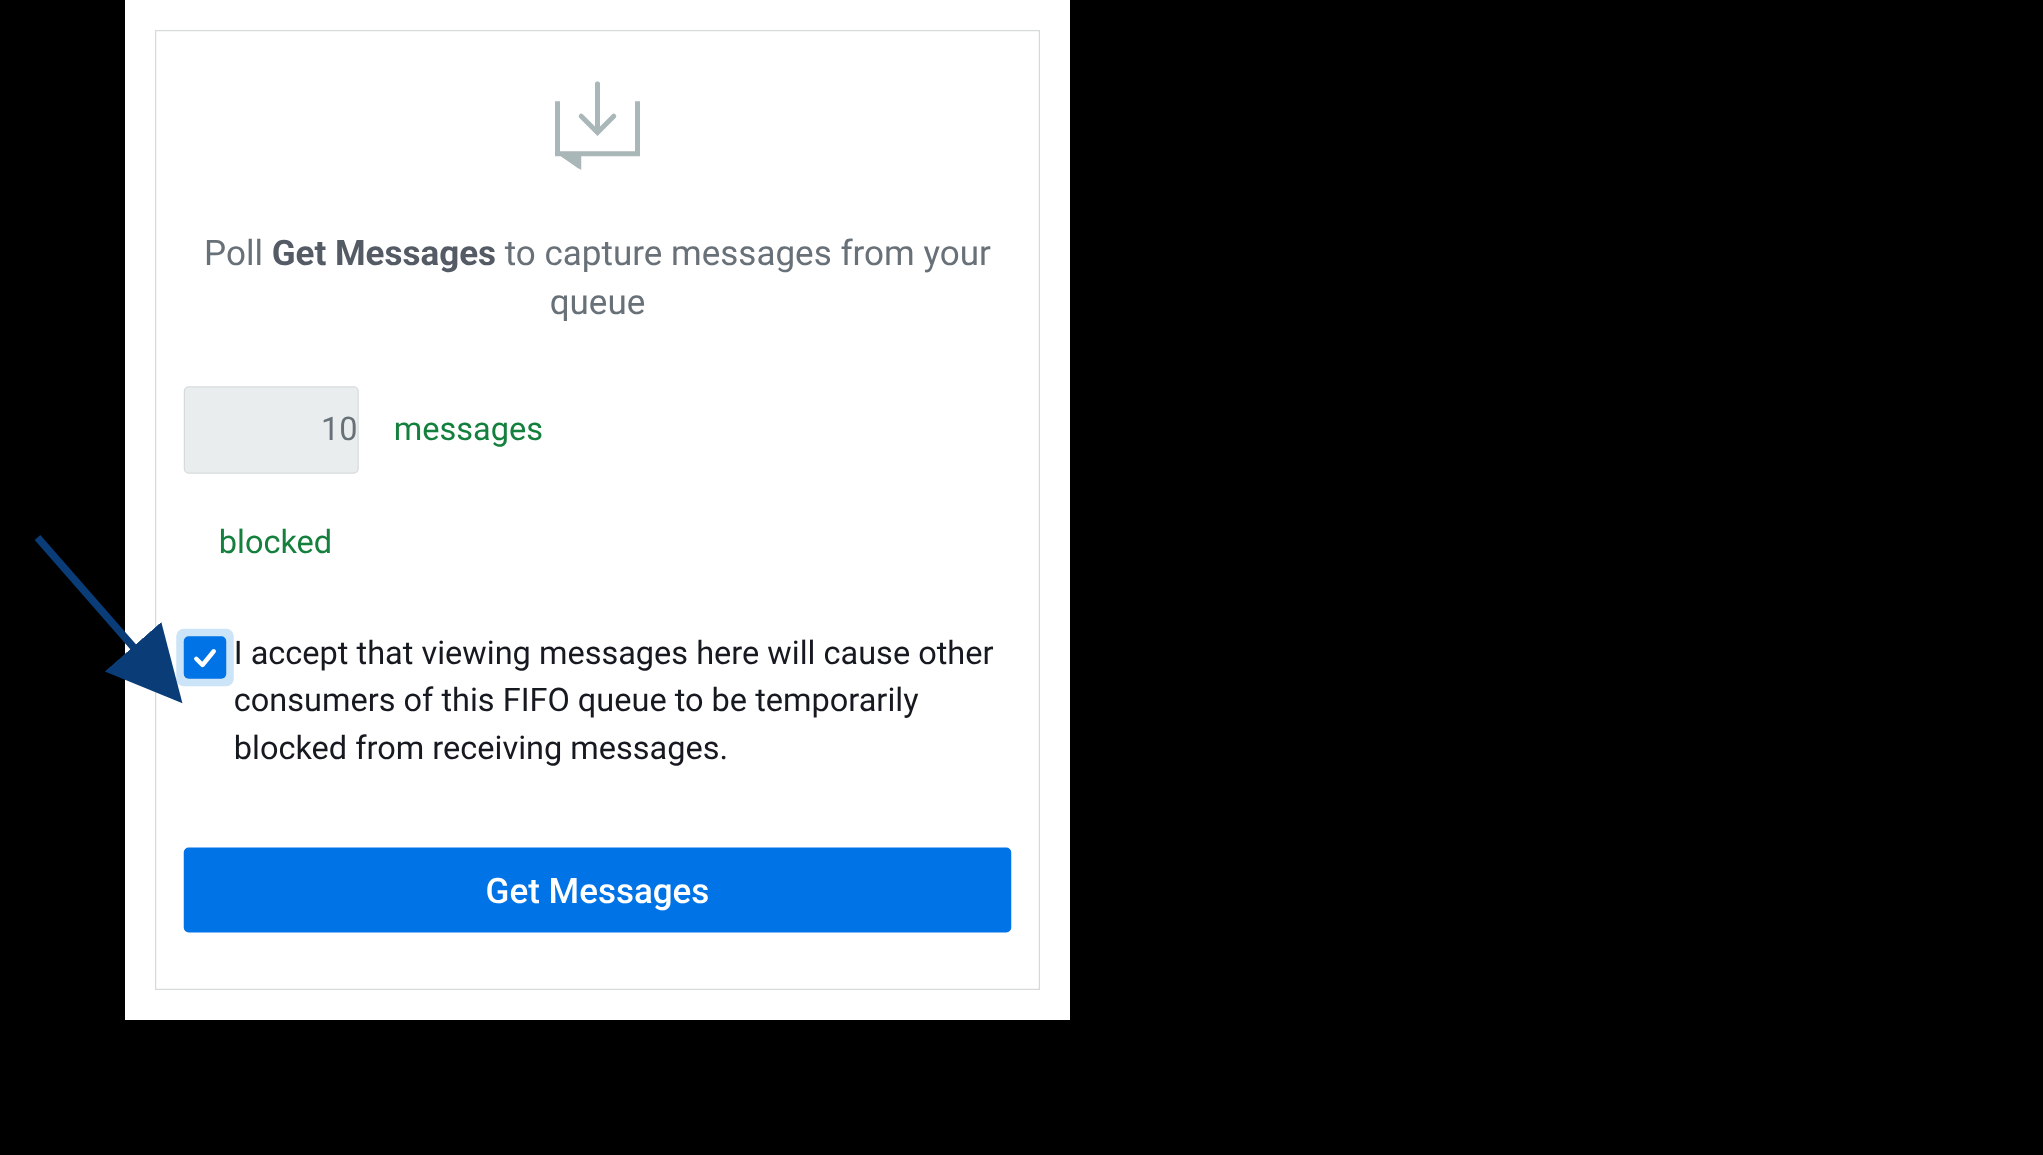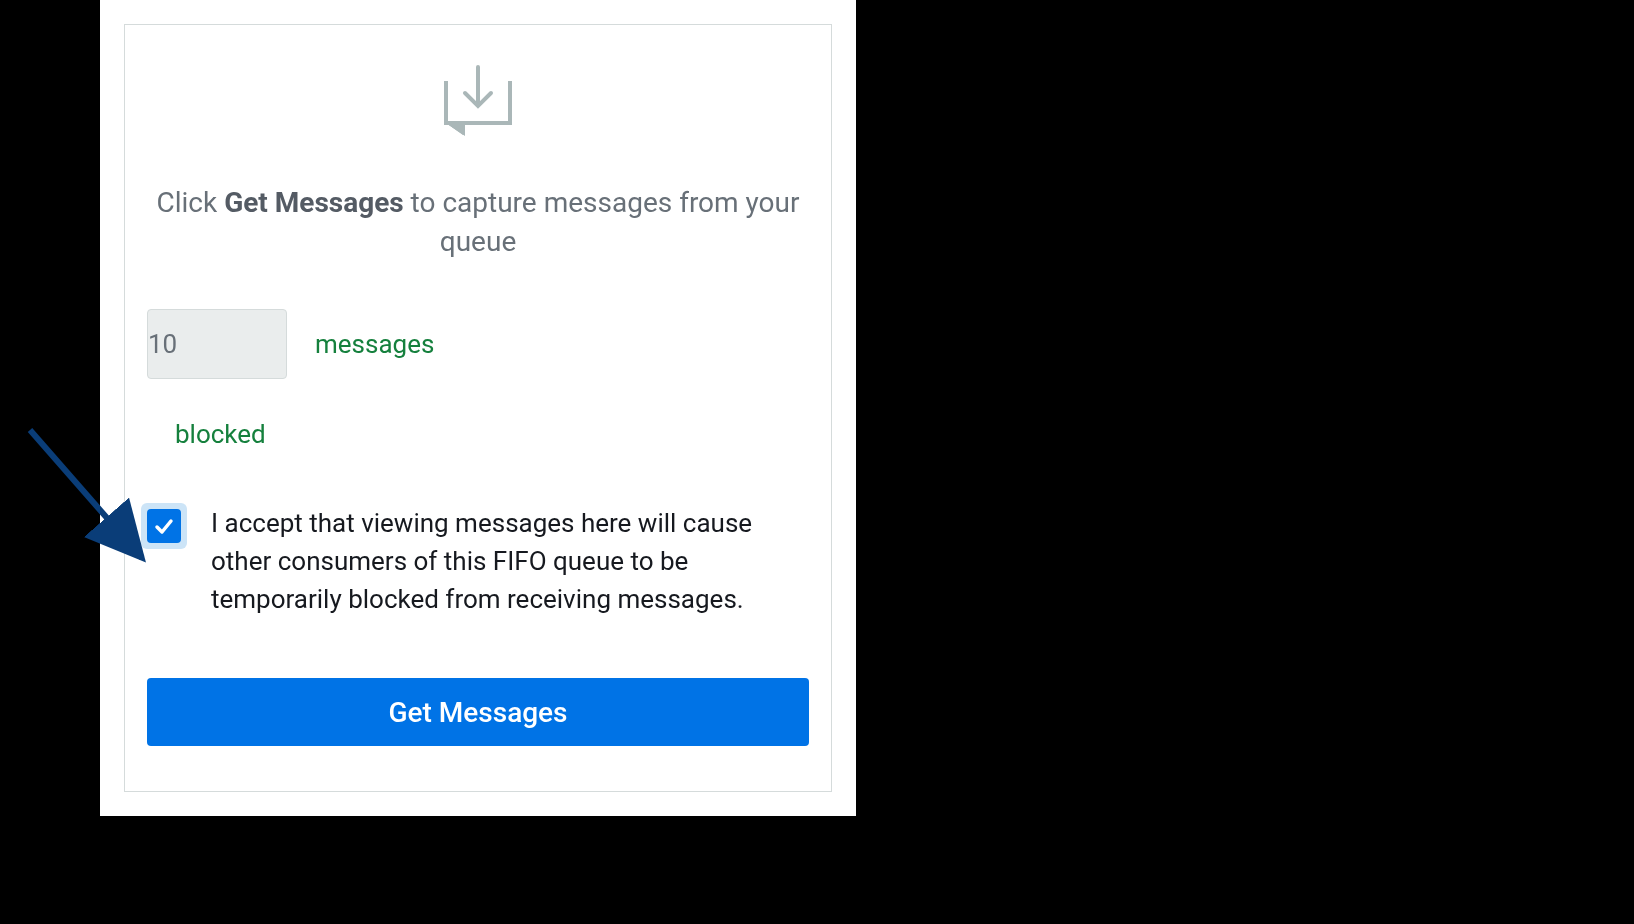--- a/index.html
+++ b/index.html
@@ -52,36 +52,36 @@
     width: 250px;
   }
   .row-label-right {
     color: #15803d;
     margin-left: 28px;
   }
   .num-input {
     width: 140px;
     height: 70px;
     font-size: 26px;
-    text-align: left;
+    text-align: right;
     border-radius: 4px;
     border: 1px solid #aab7b8;
     background: #fff;
     color: #16191f;
     font-family: inherit;
   }
   .num-input:disabled {
     background: #eaeded;
     color: #687078;
     border: 1px solid #d5dbdb;
   }
   .accept-row {
     display: flex;
     align-items: flex-start;
-    gap: 30px;
+    gap: 6px;
     margin-top: 16px;
     margin-bottom: 60px;
   }
   .cb-wrap {
     position: relative;
     width: 34px;
     height: 34px;
     flex-shrink: 0;
     margin-top: 4px;
   }
@@ -145,21 +145,21 @@
         </g>
         <g fill="none" stroke="#aab7b8" stroke-width="4" stroke-linecap="round">
           <line x1="39" y1="2" x2="39" y2="40"></line>
           <polyline points="26,28 39,41 52,28"></polyline>
         </g>
         <polygon points="7,58 26,71 26,58" fill="#aab7b8"></polygon>
       </svg>
     </div>
 
     <p class="instruction">
-      <span>Click </span><b>Get Messages</b><span> to capture messages from your queue</span>
+      <span>Poll </span><b>Get Messages</b><span> to capture messages from your queue</span>
     </p>
 
     <div class="row">
       <input class="num-input" disabled="" value="10" style="">
       <span class="row-label-right">messages</span>
     </div>
 
     <div class="row">
       <span class="row-label-right">blocked</span>
     </div>

